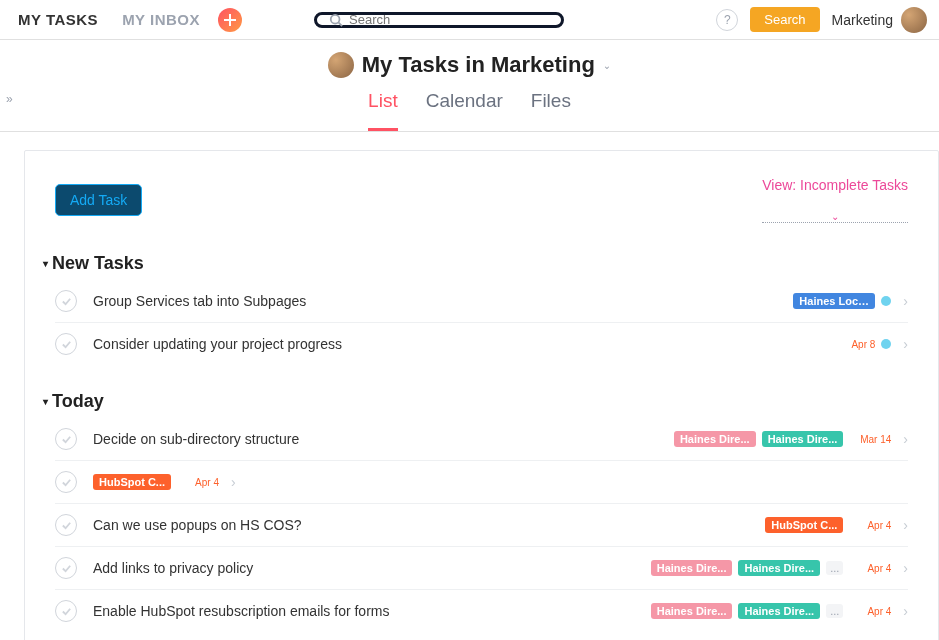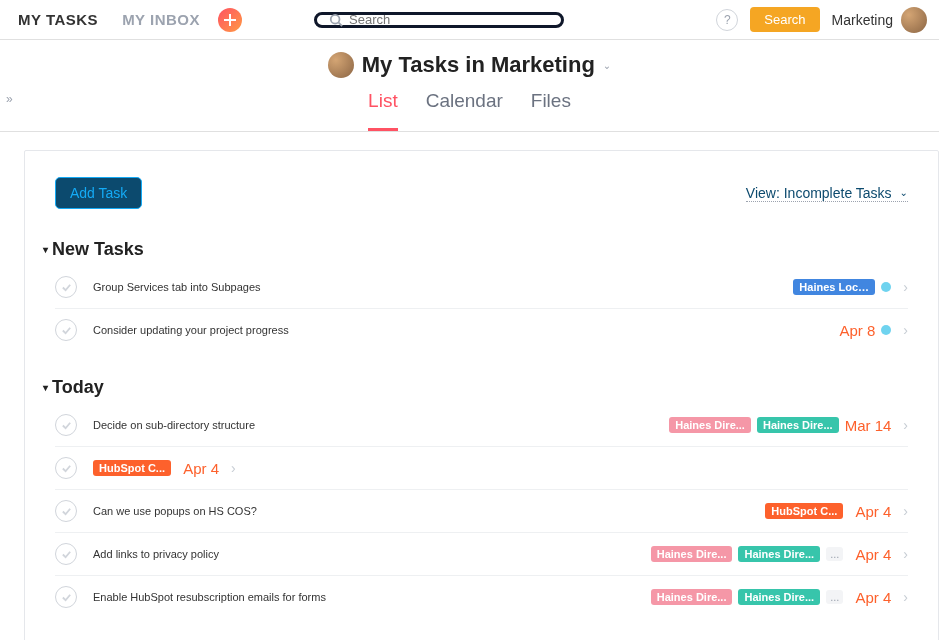--- a/index.html
+++ b/index.html
@@ -29,39 +29,39 @@
 .tabs { display:flex; justify-content:center; gap:28px; margin-top:12px; }
 .tab { font-size:19px; color:#6b7280; padding-bottom:16px; cursor:pointer; border-bottom:3px solid transparent; }
 .tab.active { color:#ff5263; border-bottom-color:#ff5263; }
 
 .expand-handle { position:absolute; left:6px; top:92px; color:#9ca3af; font-size:12px; cursor:pointer; }
 
 .content { padding: 18px 0 0 24px; }
 .panel { background:#fff; border:1px solid #e5e7eb; border-radius:2px; padding: 26px 30px 60px; min-height:500px; }
 .panel-top { display:flex; align-items:center; justify-content:space-between; margin-bottom:30px; }
 .add-task-btn { border:1px solid #14aaf5; color:#14aaf5; background:#0c4a6e; border-radius:5px; padding:7px 14px; font-size:14px; font-weight:500; cursor:pointer; }
-.view-selector { font-size:14px; color:#0c4a6e; border-bottom:1px dotted #9ca3af; cursor:pointer; display:flex; align-items:center; gap:8px; }
+.view-selector { font-size:14px; color:#ec4899; border-bottom:1px dotted #9ca3af; cursor:pointer; display:flex; align-items:center; gap:18px;flex-direction:column; }
 
 .section { margin-bottom:26px; }
 .section-header { display:flex; align-items:center; gap:4px; font-size:18px; font-weight:700; color:#222; cursor:pointer; margin-bottom:6px; margin-left:-12px; }
 .sect-caret { font-size:10px; }
 
 .task-row { display:flex; align-items:center; border-bottom:1px solid #eef0f2; padding:10px 0; cursor:pointer; }
 .task-row:last-child { border-bottom:none; }
 .check { width:22px; height:22px; border:1.5px solid #d1d5db; border-radius:50%; margin-right:16px; display:flex; align-items:center; justify-content:center; flex-shrink:0; }
 .check svg { width:11px; height:11px; stroke:#d1d5db; stroke-width:2; fill:none; }
-.task-title { font-size:11px; color:#333; flex:1; }
+.task-title { font-size:14px; color:#333; flex:1; }
 .task-meta { display:flex; align-items:center; gap:6px; }
 .tag { font-size:11px; font-weight:600; color:#fff; padding:2px 6px; border-radius:3px; max-width:82px; white-space:nowrap; overflow:hidden; text-overflow:ellipsis; }
 .tag.blue { background:#4186e0;margin-left:8px; }
 .tag.pink { background:#f597a7; }
 .tag.teal { background:#37c5ab; }
 .tag.orange { background:#fd612c; }
 .more-pill { font-size:11px; color:#9ca3af; background:#f3f4f6; padding:1px 4px; border-radius:3px; }
-.due { font-size:15px; color:#fd612c; min-width:42px; text-align:right; }
+.due { font-size:10px; color:#fd612c; min-width:42px; text-align:right; }
 .dot { width:10px; height:10px; border-radius:50%; background:#6fd3ef; }
 .row-caret { color:#c7cdd4; font-size:14px; margin-left:6px; }
 </style>
 </head>
 <body>
 
 <div class="topbar">
   <span class="nav-link active">MY TASKS</span>
   <span class="nav-link">MY INBOX</span>
   <div class="add-btn">

